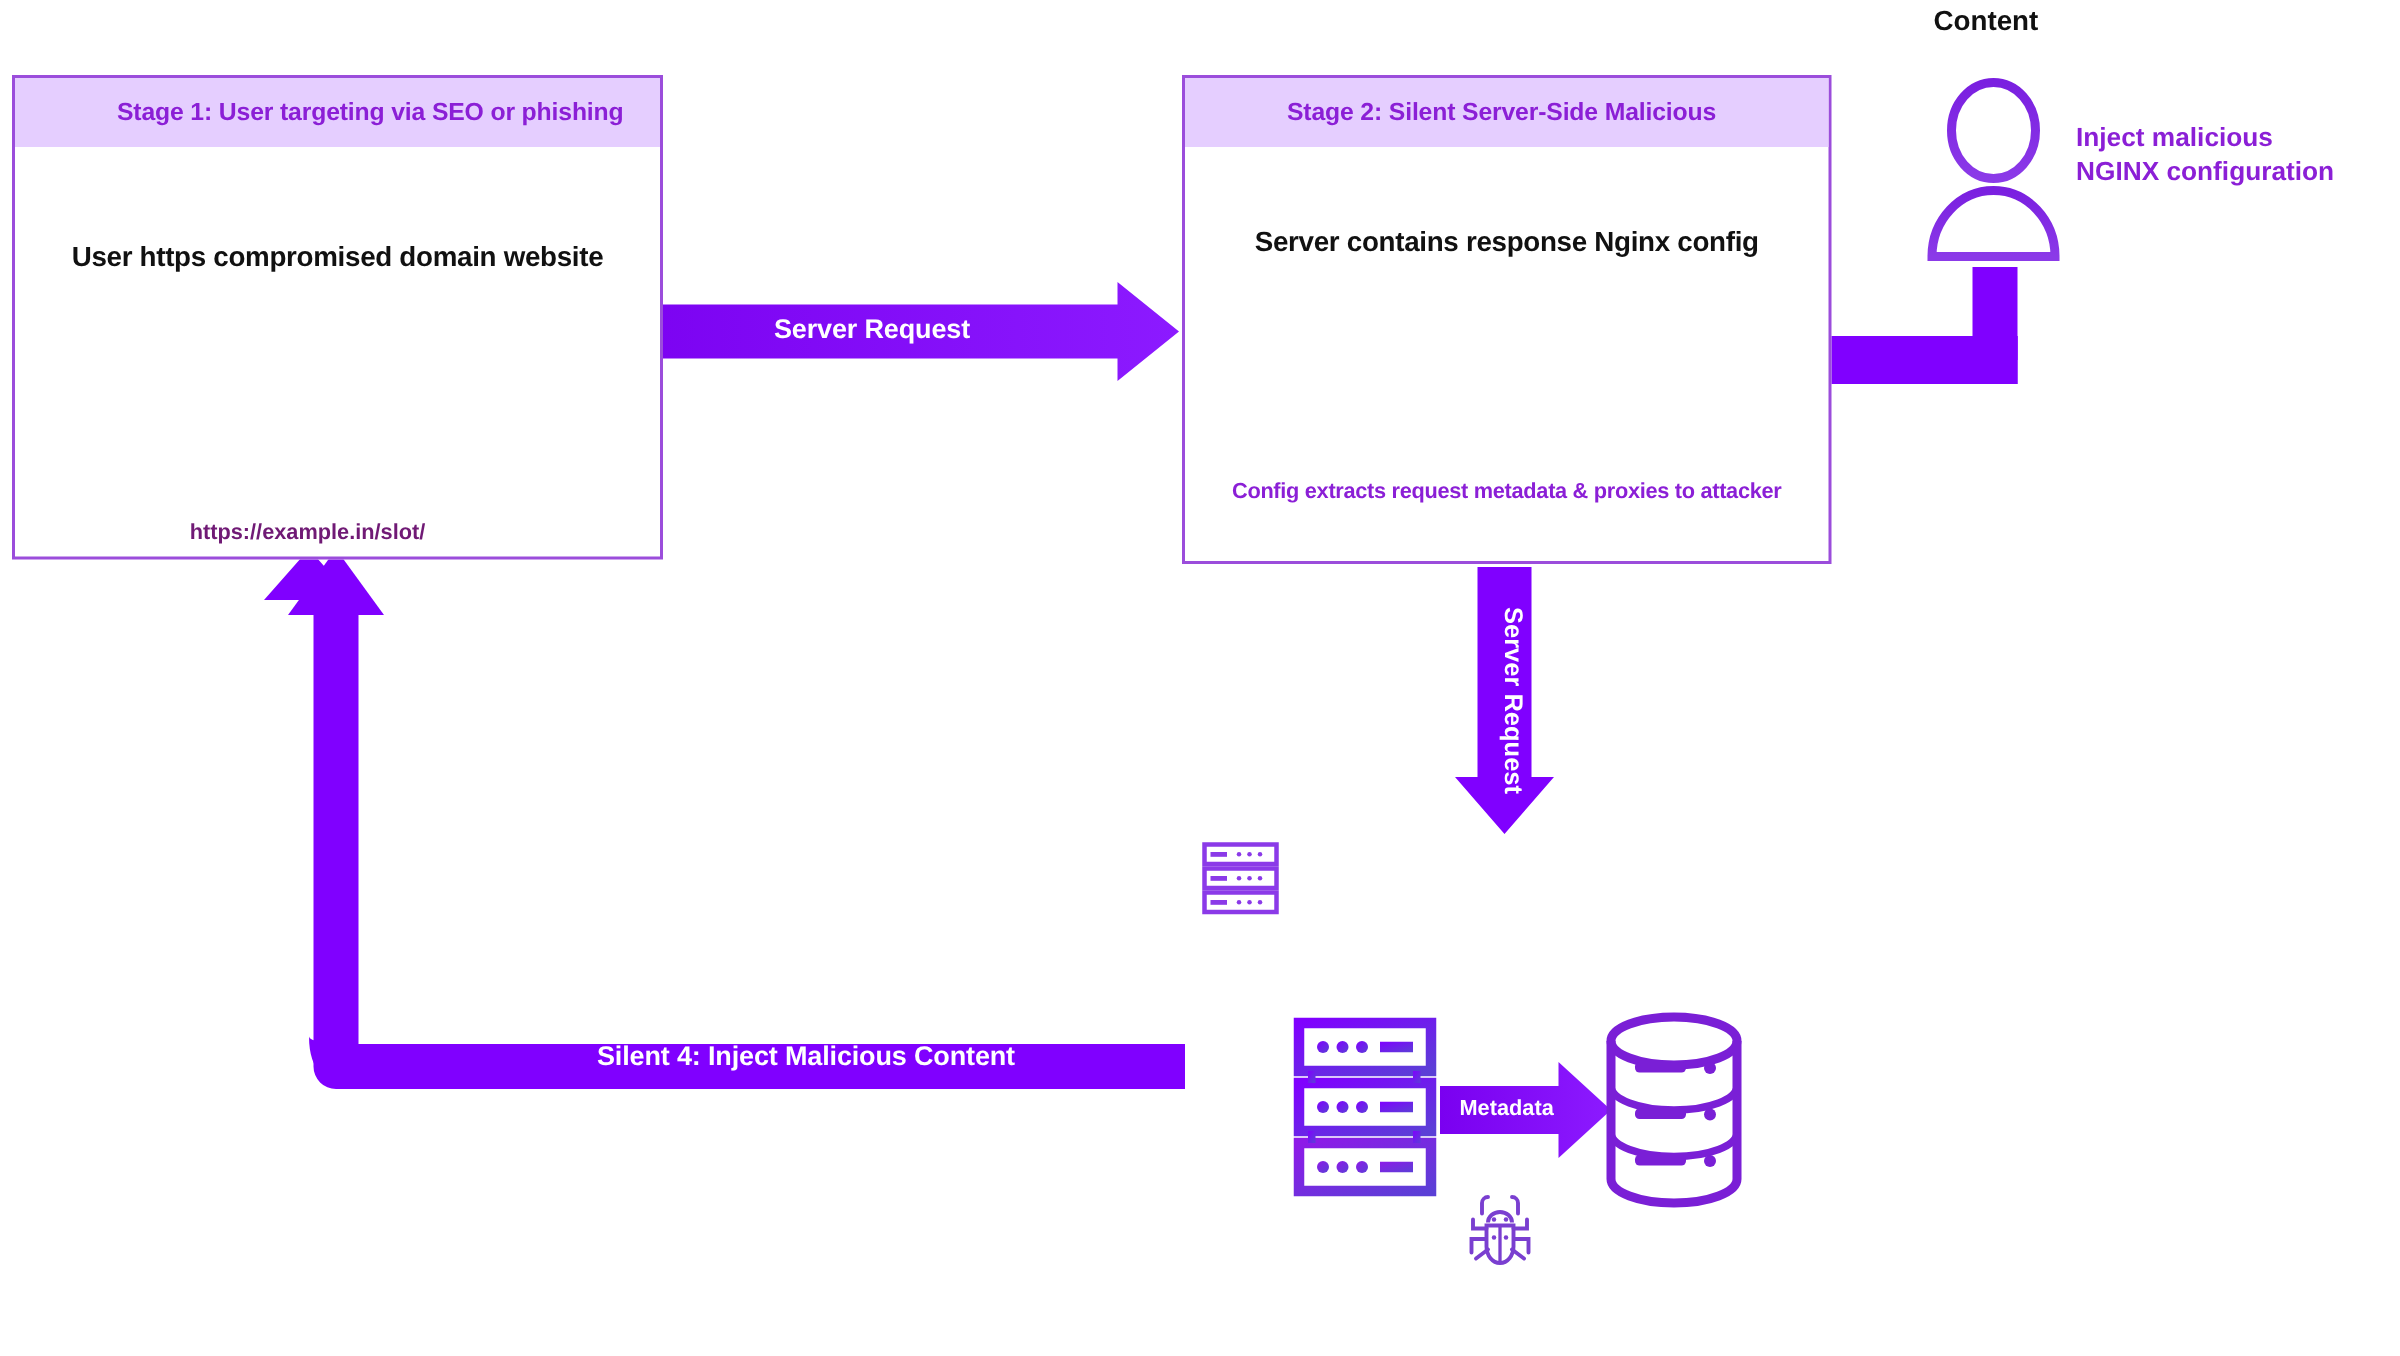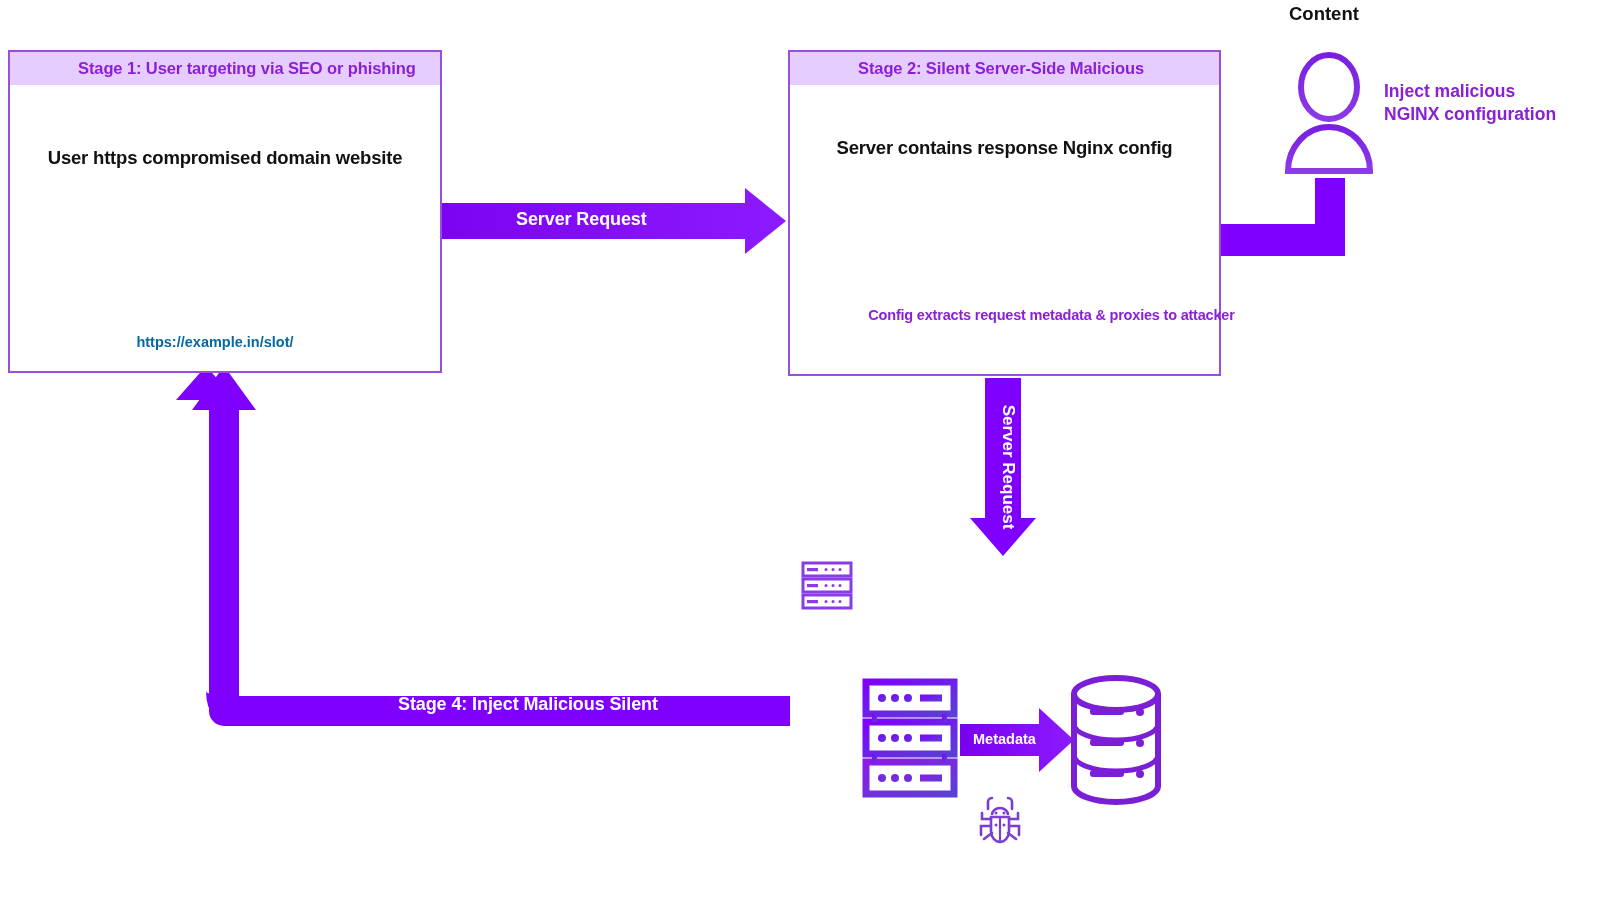--- a/index.html
+++ b/index.html
@@ -21,21 +21,21 @@
 
   
   .panel {
     position: absolute;
     background: #ffffff;
     border: 2px solid #9b4ddb;
     box-sizing: border-box;
   }
   .panel-header {
     position: relative;
-    height: 33px;
+    height: 46px;
     background: #e5ceff;
     display: flex;
     align-items: center;
     box-sizing: border-box;
   }
   .panel-header-icon {
     width: 54px;
     height: 44px;
     margin-left: 8px;
     margin-right: 6px;
@@ -69,24 +69,23 @@
     width: 100%;
     text-align: center;
     color: #8b1fd6;
     font-size: 14.5px;
     font-weight: bold;
     letter-spacing: -0.2px;
   }
   .url-caption {
     position: absolute;
     text-align: center;
-    color: #0369a1;
+    color: #701a75;
     font-size: 14.5px;
     font-weight: bold;
-    margin-left: 10px;
   }
 
   
   .arrow-label {
     position: absolute;
     color: #ffffff;
     font-weight: bold;
     white-space: nowrap;
   }
   .label-h {
@@ -340,30 +339,30 @@
     </div>
   </div>
 
   <div class="panel" style="left:788px; top:50px; width:433px; height:326px;">
     <div class="panel-header">
       <div class="panel-header-icon"></div>
       <div class="panel-header-title">Stage 2: Silent Server-Side Malicious</div>
     </div>
     <div class="panel-body">
       <div class="body-heading" style="top:52px;">Server contains response Nginx config</div>
-      <div class="body-caption" style="top:222px;margin-left:47px;">Config extracts request metadata &amp; proxies to attacker</div>
+      <div class="body-caption" style="top:222px;">Config extracts request metadata &amp; proxies to attacker</div>
     </div>
   </div>
 
 
   <div class="arrow-label label-h" style="left:516px; top:209px;">Server Request</div>
 
   <div class="arrow-label label-v" style="left:933px; top:457px; width:150px; text-align:center;">Server Request</div>
 
-  <div class="arrow-label label-h" style="left:398px; top:694px;">Stage 4: Inject Malicious Silent</div>
+  <div class="arrow-label label-h" style="left:398px; top:694px;">Silent 4: Inject Malicious Content</div>
 
   <div class="arrow-label label-sm" style="left:973px; top:731px;">Metadata</div>
 
   <div class="attacker-title" style="left:1289px; top:3px;">Content</div>
 
   <div class="attacker-note" style="left:1384px; top:80px;">Inject malicious
 NGINX configuration</div>
 
 </div>
 

